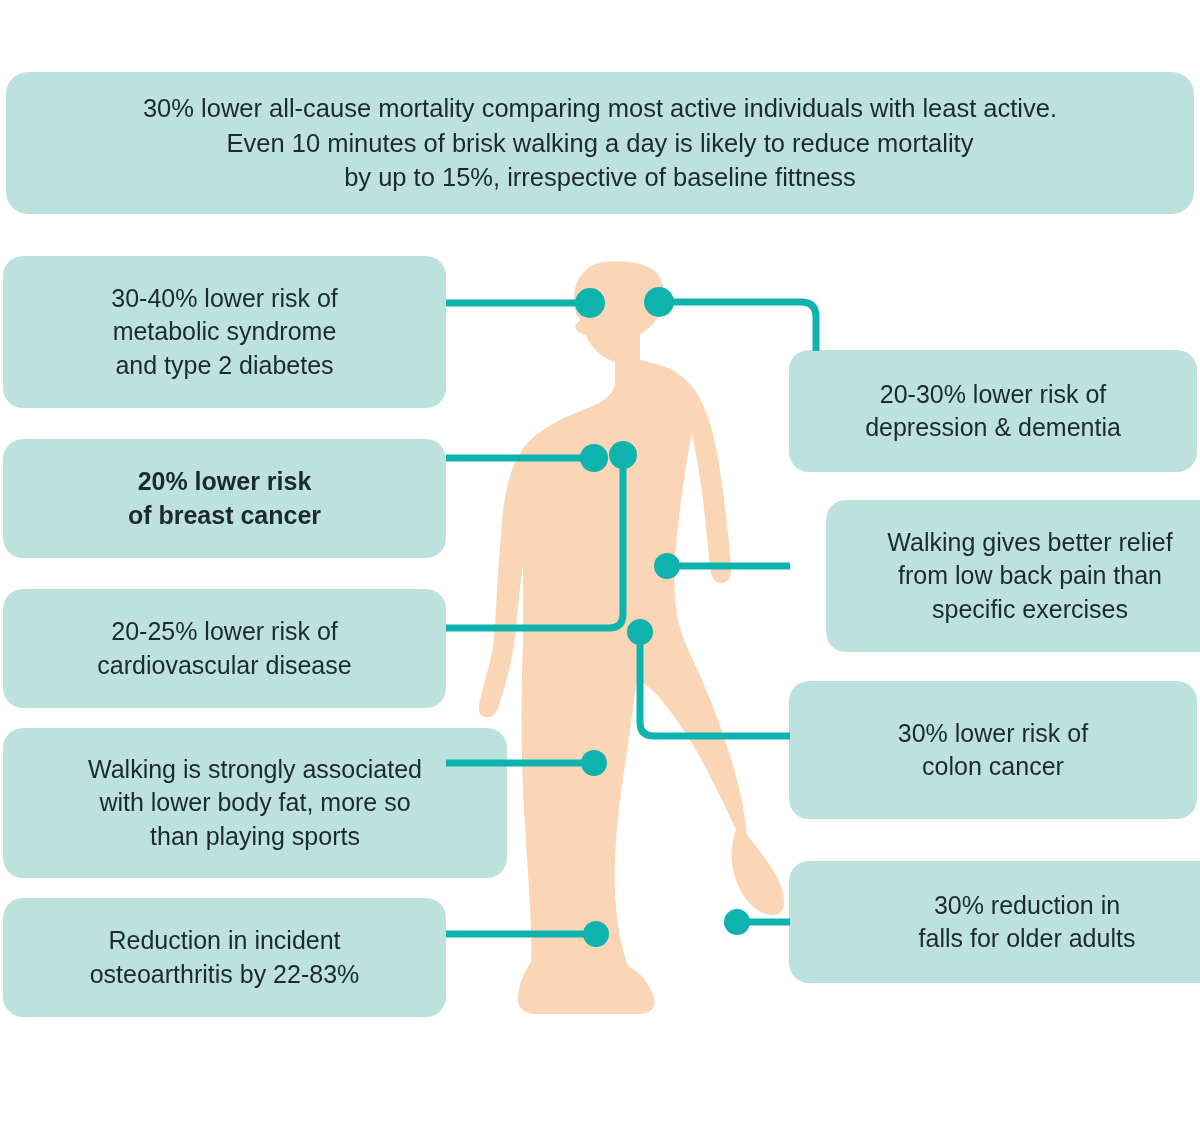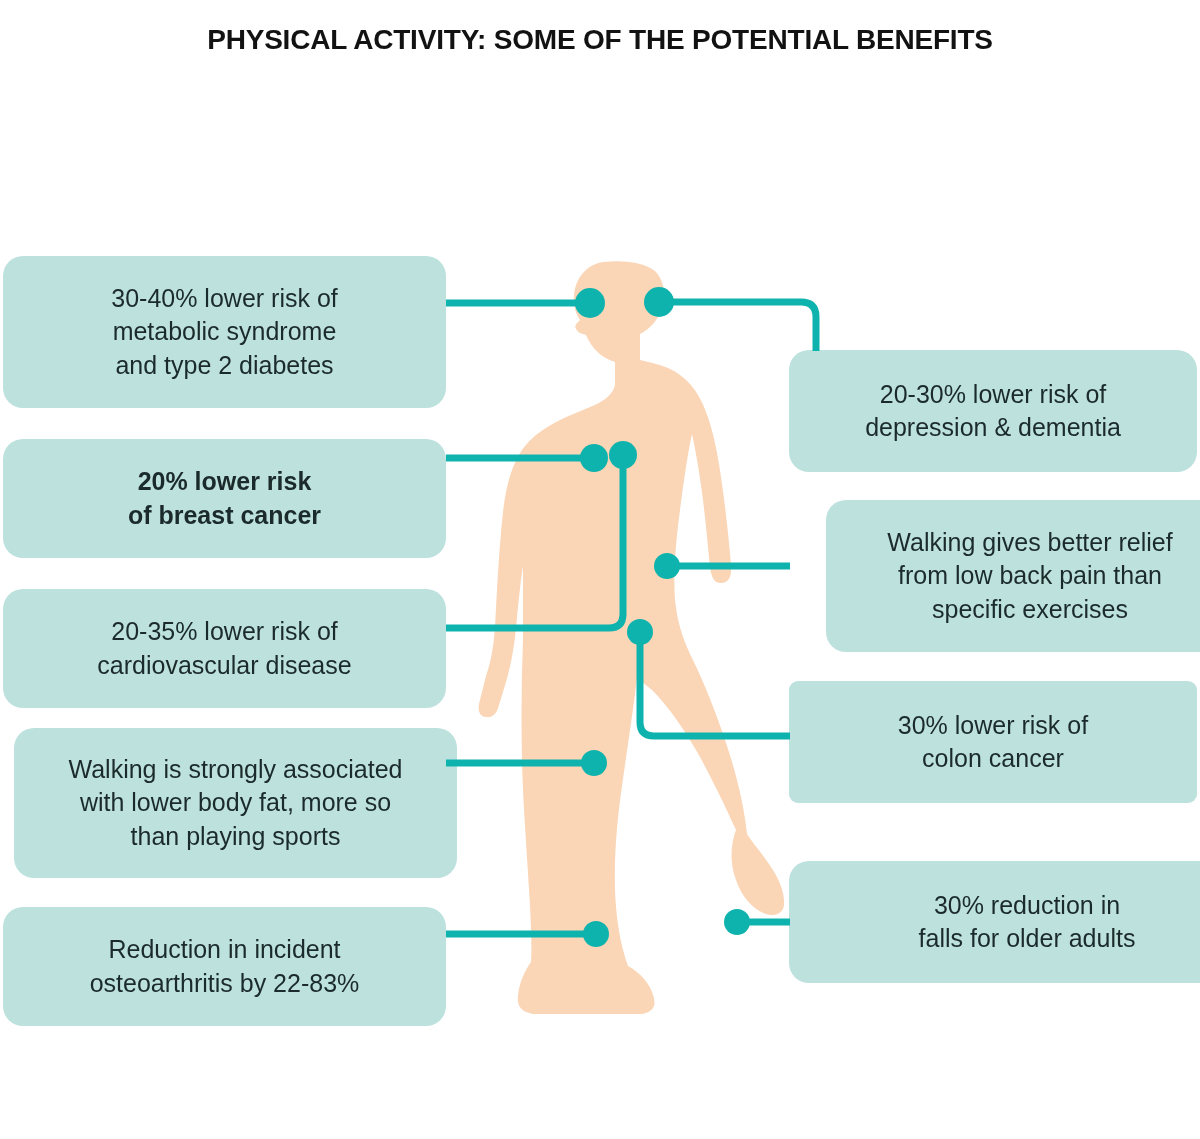--- a/index.html
+++ b/index.html
@@ -72,49 +72,53 @@
     font-size: 25px;
     line-height: 1.33;
     color: #1b2a2a;
     white-space: pre-line;
   }
 
   
   #box-metabolic     { left: 3px;   top: 256px; width: 443px; height: 152px; }
   #box-breast        { left: 3px;   top: 439px; width: 443px; height: 119px; font-weight: bold; }
   #box-cardio        { left: 3px;   top: 589px; width: 443px; height: 119px; }
-  #box-bodyfat       { left: 14px;   top: 728px; width: 443px; height: 150px; }
-  #box-osteo         { left: 3px;   top: 898px; width: 443px; height: 119px; margin-top: 9px; }
+  #box-bodyfat       { left: 3px;   top: 728px; width: 504px; height: 150px; }
+  #box-osteo         { left: 3px;   top: 898px; width: 443px; height: 119px; }
 
   
   #box-depression    { left: 789px; top: 350px; width: 408px; height: 122px; align-items: center; }
   #box-backpain      { left: 789px; top: 500px; width: 408px; height: 152px; margin-left: 37px; }
-  #box-colon         { left: 789px; top: 681px; width: 408px; height: 122px; border-radius: 9px; }
+  #box-colon         { left: 789px; top: 681px; width: 408px; height: 138px; }
   #box-falls         { left: 789px; top: 861px; width: 476px; height: 122px; }
 
   
   .layer {
     position: absolute;
     left: 0;
     top: 0;
     width: 1200px;
     height: 1139px;
     pointer-events: none;
   }
   #figure-layer  { z-index: 1; }
   #connector-layer { z-index: 3; }
   .boxes { z-index: 2; }
 </style>
 </head>
 <body>
 
 <div id="page">
 
-  <div class="title">PHYSICAL ACTIVITY: SOME OF THE POTENTIAL BENEFITS</div>
-
+
+  <div class="banner">
+    <div class="banner-text">30% lower all-cause mortality comparing most active individuals with least active.
+Even 10 minutes of brisk walking a day is likely to reduce mortality
+by up to 15%, irrespective of baseline fittness</div>
+  </div>
 
   <svg class="layer" id="figure-layer" viewBox="0 0 1200 1139">
     <g fill="#fad5b6">
 
       <path d="M604,262
                C 586,264 575,279 574,296
                C 573,306 576,314 580,320
                C 577,323 574,325 576,329
                C 578,333 583,334 586,335
                C 592,349 602,358 615,362
@@ -174,21 +178,21 @@
     <div class="factbox" id="box-metabolic">
       <p>30-40% lower risk of
 metabolic syndrome
 and type 2 diabetes</p>
     </div>
     <div class="factbox" id="box-breast">
       <p>20% lower risk
 of breast cancer</p>
     </div>
     <div class="factbox" id="box-cardio">
-      <p>20-35% lower risk of
+      <p>20-25% lower risk of
 cardiovascular disease</p>
     </div>
     <div class="factbox" id="box-bodyfat">
       <p>Walking is strongly associated
 with lower body fat, more so
 than playing sports</p>
     </div>
     <div class="factbox" id="box-osteo">
       <p>Reduction in incident
 osteoarthritis by 22-83%</p>

